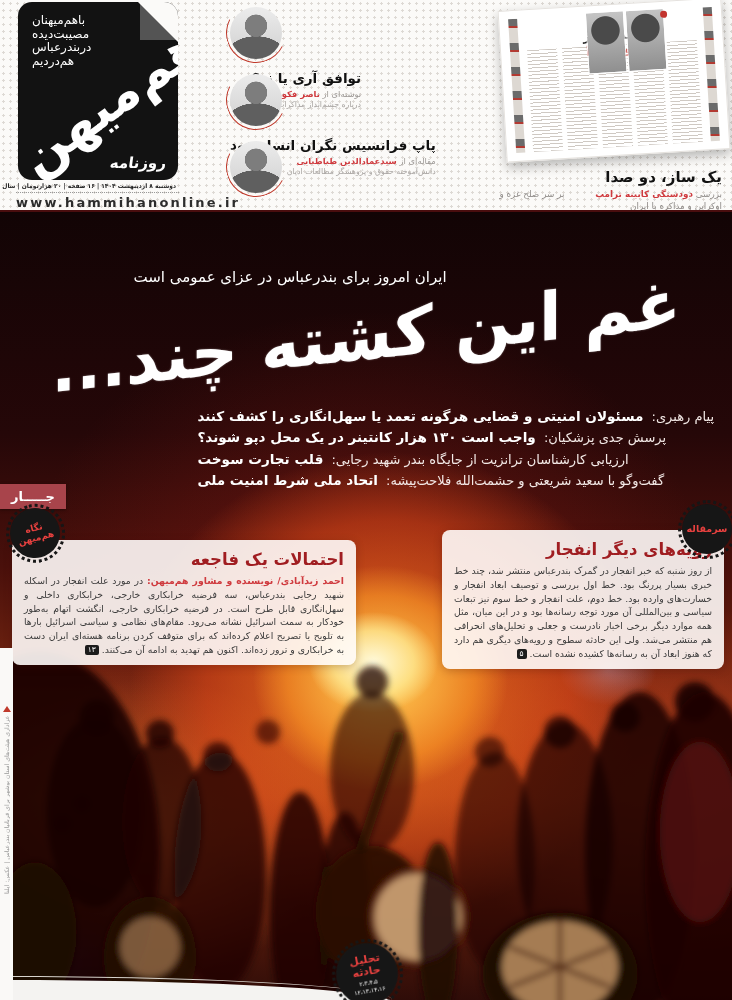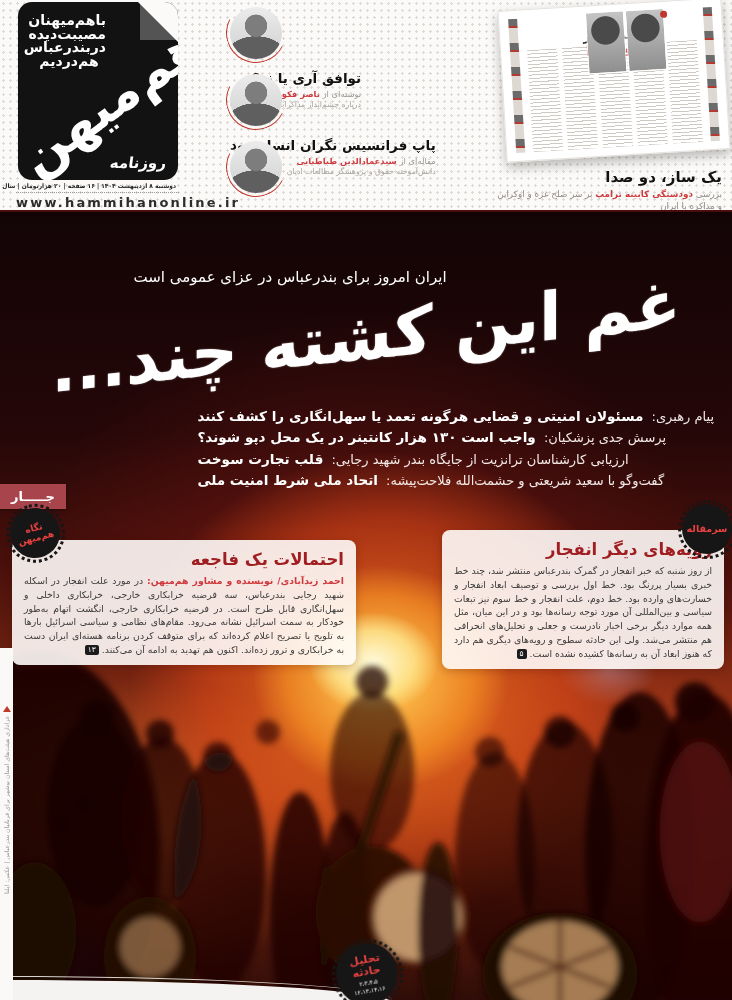--- a/index.html
+++ b/index.html
@@ -8,22 +8,22 @@
   
   .header{position:absolute;top:0;left:0;width:732px;height:210px;
           background-image:radial-gradient(#ddd9d4 1px, transparent 1.2px);
           background-size:7px 7px;background-color:#fbfaf8;}
   .logo-box{position:absolute;top:2px;left:18px;width:160px;height:178px;background:#121212;
             border-radius:14px;overflow:hidden;}
   .logo-fold{position:absolute;top:0;right:0;width:0;height:0;
              border-top:40px solid #fbfaf8;border-left:40px solid transparent;}
   .logo-fold2{position:absolute;top:0;right:0;width:0;height:0;
               border-bottom:38px solid #8b8b8b;border-right:38px solid transparent;opacity:.55;}
-  .slogan{position:absolute;top:12px;left:14px;width:74px;color:#fff;font-size:14px;
-          line-height:13.5px;text-align:center;direction:rtl;font-weight:bold;}
+  .slogan{position:absolute;top:12px;left:14px;width:74px;color:#fff;font-size:12px;
+          line-height:13.5px;text-align:left;direction:rtl;font-weight:normal;}
   .brand{position:absolute;top:30px;left:4px;right:0;bottom:20px;display:flex;align-items:center;
          justify-content:center;color:#fff;font-size:52px;font-weight:bold;
          transform:rotate(-36deg) translate(6px,10px);letter-spacing:-3px;direction:rtl;}
   .paper-type{position:absolute;bottom:8px;right:12px;color:#fff;font-size:15px;font-weight:bold;
               direction:rtl;transform:skewX(-8deg);}
   .dateline{position:absolute;top:182px;left:12px;width:170px;font-size:6.4px;color:#1e1e1e;
             direction:rtl;text-align:center;white-space:nowrap;transform:scaleX(.93);
             transform-origin:center;font-weight:bold;}
   .site-url{position:absolute;top:192px;left:16px;width:163px;font-size:13px;font-weight:bold;
             color:#2c2c2c;letter-spacing:2.2px;border-top:1px dotted #9a9a9a;padding-top:2px;
@@ -59,21 +59,21 @@
   .mp-ph{position:absolute;top:6px;width:37px;height:60px;z-index:3;border:1px solid #fff;
          background:radial-gradient(circle at 50% 30%, #4a4a4a 0 30%, transparent 32%),
                     linear-gradient(#c4c4c4,#8f8f8f);}
   .mp-ph.p1{left:86px;} .mp-ph.p2{left:126px;}
   .mp-dot{position:absolute;top:9px;right:54px;width:7px;height:7px;border-radius:50%;
           background:#c2342e;z-index:3;}
   .promo-title{direction:rtl;text-align:right;font-size:15px;font-weight:bold;color:#121212;
                margin:12px 4px 2px 0;}
   .promo-sub{direction:rtl;text-align:right;font-size:8.8px;color:#8f8b88;margin-right:4px;
              line-height:12px;}
-  .promo-sub .red{color:#cf3a3e;font-weight:bold;}
+  .promo-sub .red{color:#cf3a3e;font-weight:bold;margin-left:28px;}
   
   .photo{position:absolute;top:210px;left:0;width:732px;height:790px;border-top:2px solid #4a0d0e;
     background:
       radial-gradient(90px 70px at 51% 57%, rgba(255,252,225,.95), rgba(255,236,150,.75) 45%, transparent 72%),
       radial-gradient(170px 150px at 52% 59%, rgba(255,214,92,.9), rgba(255,160,40,.55) 55%, transparent 75%),
       radial-gradient(330px 300px at 53% 60%, rgba(255,130,35,.85), rgba(238,80,25,.5) 55%, transparent 78%),
       radial-gradient(260px 200px at 20% 78%, rgba(255,120,45,.65), transparent 75%),
       radial-gradient(300px 240px at 90% 72%, rgba(215,70,30,.55), transparent 75%),
       radial-gradient(70px 50px at 83% 58%, rgba(150,190,255,.5), transparent 70%),
       radial-gradient(100px 70px at 8% 95%, rgba(120,80,200,.4), transparent 70%),

